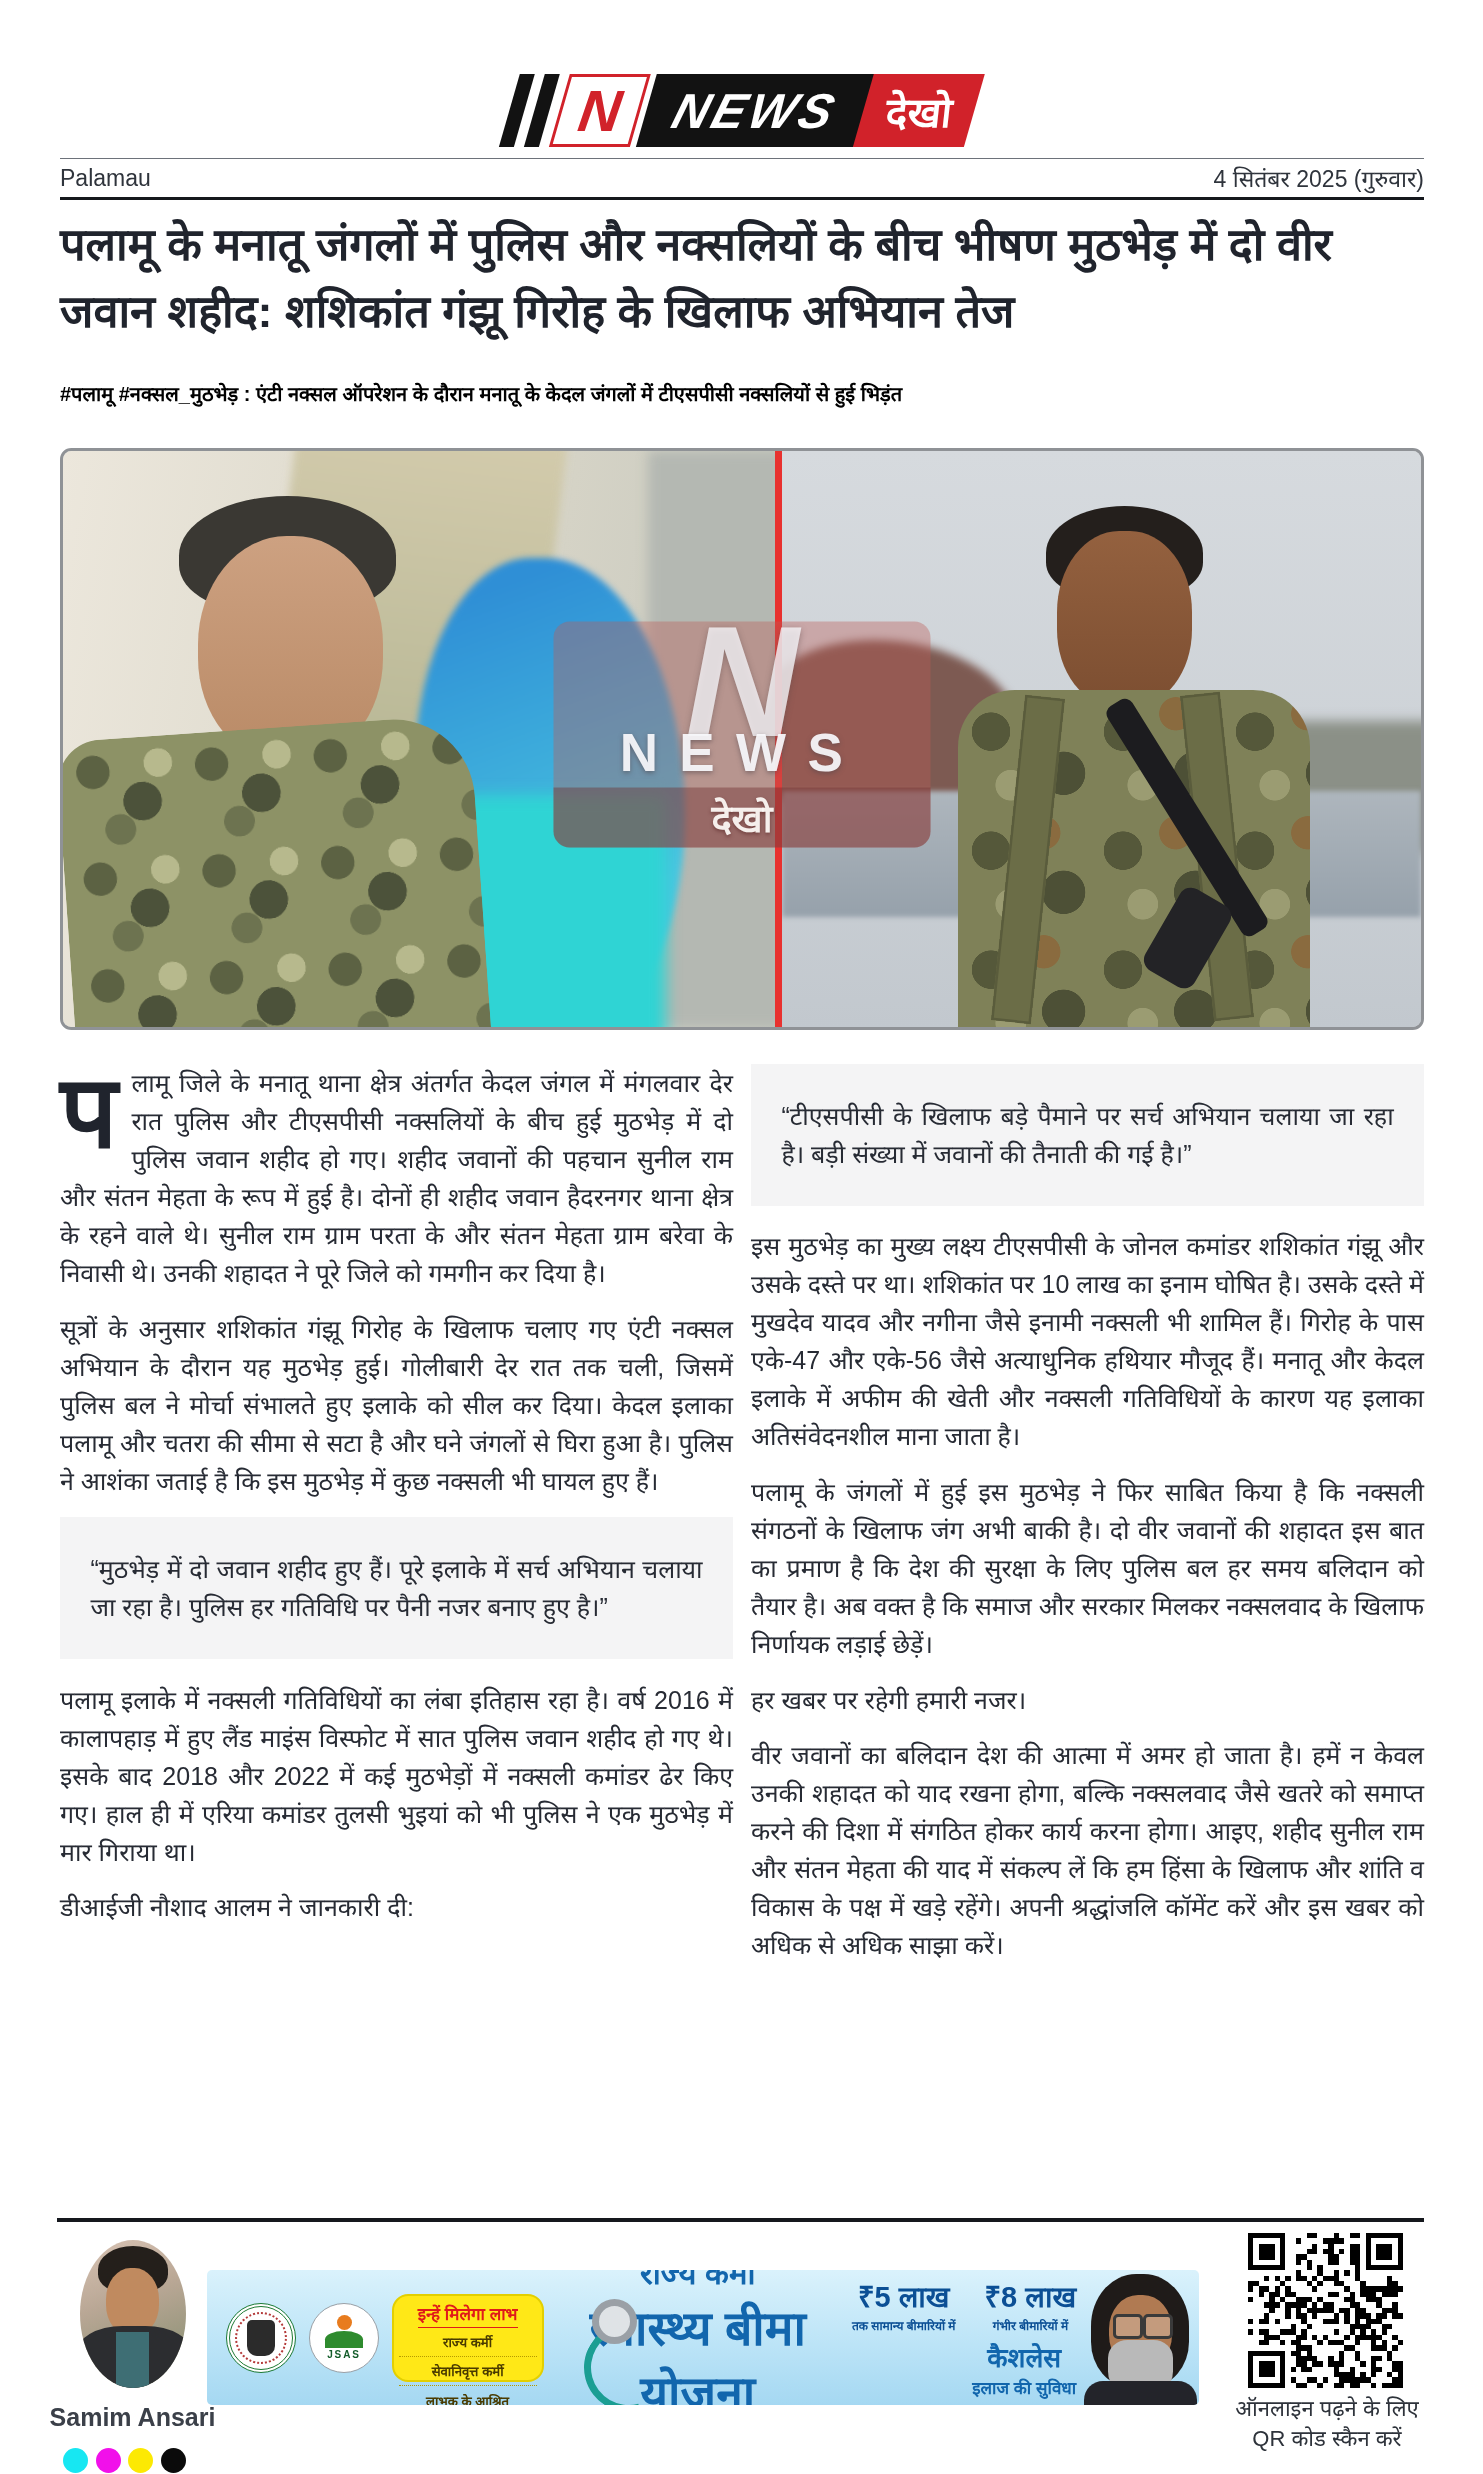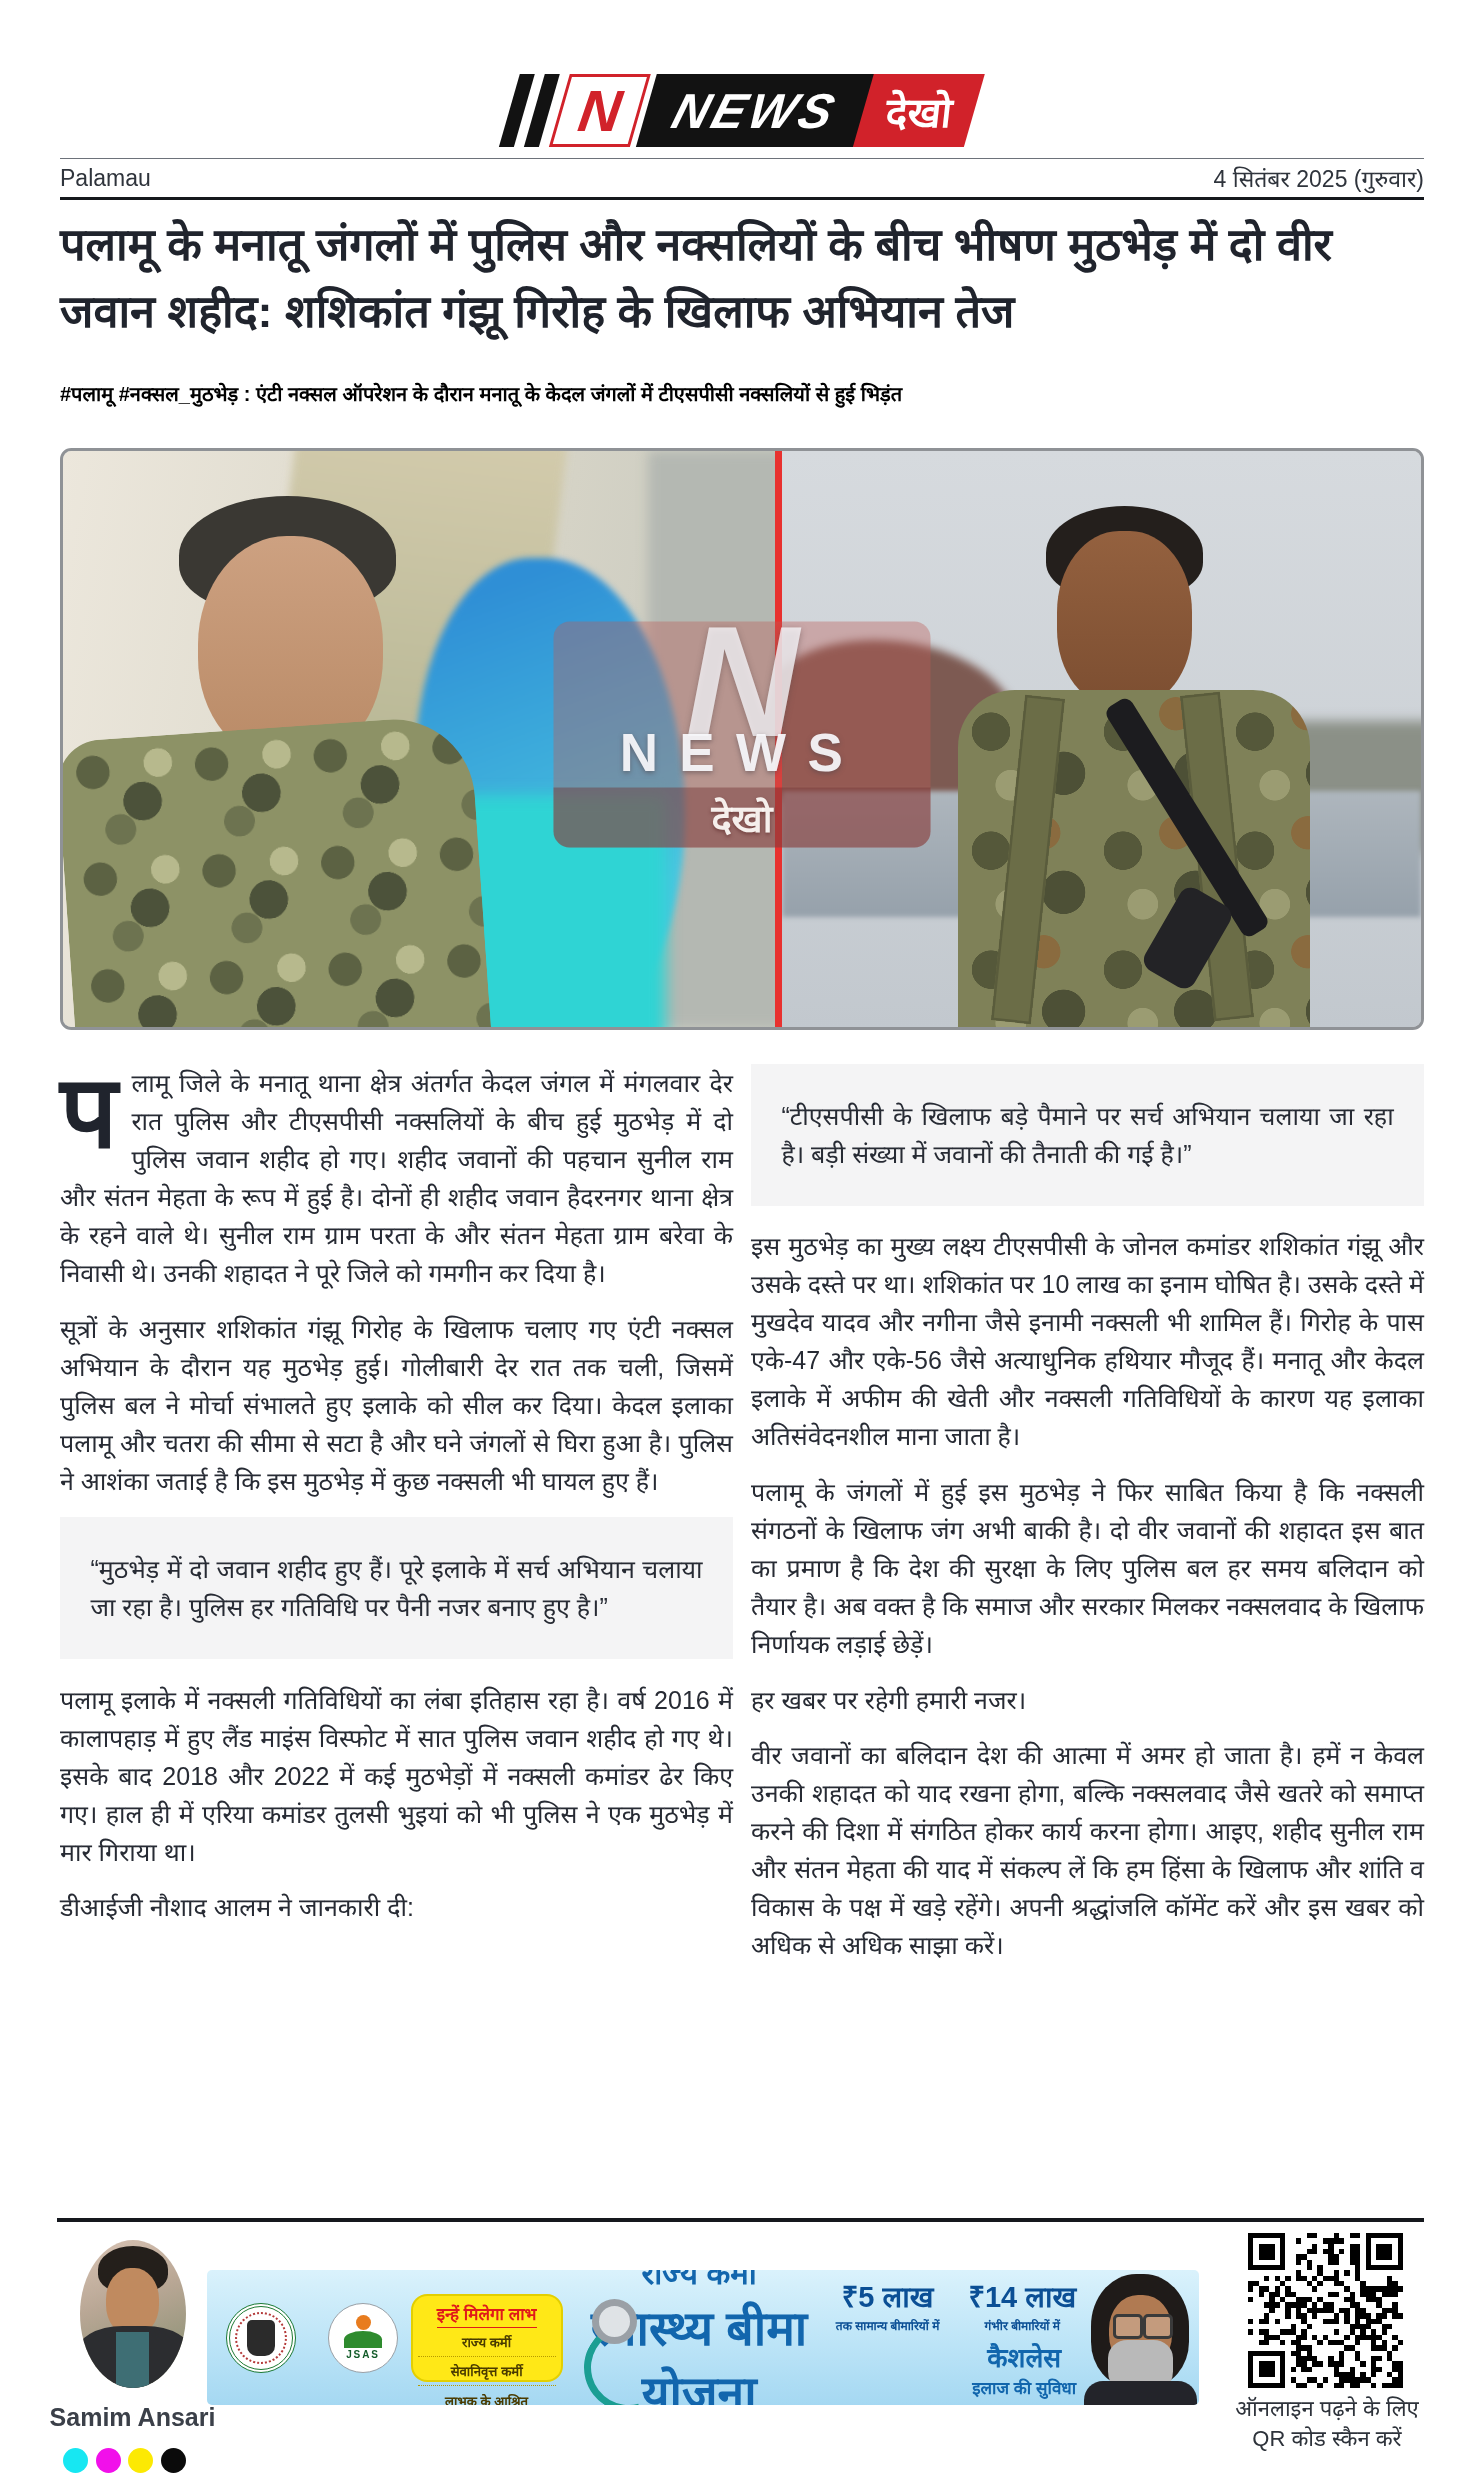--- a/index.html
+++ b/index.html
@@ -80,21 +80,21 @@
   
   .rule-footer{position:absolute;left:57px;right:60px;top:2218px;height:3.8px;background:#15181d;}
   .avatar{position:absolute;left:80px;top:2240px;width:106px;height:148px;border-radius:50%;overflow:hidden;background:linear-gradient(160deg,#d8c3b4 0%,#b9a795 40%,#7e8a6b 100%);}
   .av-hair{position:absolute;left:17.6px;top:6.3px;width:70px;height:47px;background:#241f1b;border-radius:50% 50% 40% 40%;}
   .av-face{position:absolute;left:26.4px;top:28px;width:53px;height:68px;background:#c08a5f;border-radius:46%;}
   .av-jacket{position:absolute;left:-3.8px;top:86px;width:116px;height:69px;background:#2c2d30;border-radius:40% 40% 0 0;}
   .av-shirt{position:absolute;left:36px;top:92px;width:33px;height:57px;background:#3e6e74;}
   .author{position:absolute;left:44px;top:2403px;width:177px;text-align:center;font-size:25px;font-weight:700;color:#3b4049;}
 
   .ad{position:absolute;left:207px;top:2270px;width:992px;height:135px;background:linear-gradient(180deg,#daf2fc 0%,#bce4f7 55%,#a5d8f2 100%);border-radius:5px;overflow:hidden;display:flex;align-items:center;}
-  .ad-logos{display:flex;gap:32px;margin-left:19px;flex:0 0 auto;}
+  .ad-logos{display:flex;gap:13px;margin-left:19px;flex:0 0 auto;}
   .seal{width:70px;height:70px;border-radius:50%;background:#fff;border:4.4px double #1d7a34;box-sizing:border-box;position:relative;}
   .seal-core{position:absolute;left:50%;top:50%;transform:translate(-50%,-50%);width:28px;height:36px;background:#2b2b2b;border-radius:5px 5px 10px 10px;}
   .seal-ring{position:absolute;inset:5px;border:2.5px dotted #b43a3a;border-radius:50%;}
   .jsas{width:70px;height:70px;border-radius:50%;background:#fff;border:1.9px solid #9aa0a6;box-sizing:border-box;display:flex;flex-direction:column;align-items:center;justify-content:center;gap:1.3px;}
   .jsas-head{width:15px;height:15px;border-radius:50%;background:#e87c1e;}
   .jsas-leaves{width:38px;height:16.3px;background:#2e8b2e;border-radius:50% 50% 0 0;}
   .jsas-txt{font-size:10px;font-weight:700;color:#135c2a;letter-spacing:1.9px;}
   .badge{flex:0 0 auto;width:152px;height:88px;background:#ffe817;border:2.5px solid #e3cf00;border-radius:16.3px;margin-left:12.6px;padding:6.3px 5px;box-sizing:border-box;text-align:center;}
   .badge-title{display:inline-block;color:#e01a1a;font-weight:800;font-size:17px;border-bottom:1.9px solid #e01a1a;padding-bottom:1.9px;}
   .badge-item{font-size:13.2px;font-weight:700;color:#4a3b00;margin-top:5.7px;border-bottom:1.3px dotted #b59a00;padding-bottom:4.4px;}
@@ -242,21 +242,21 @@
       <div class="t1">राज्य कर्मी</div>
       <div class="t2">स्वास्थ्य बीमा योजना</div>
     </div>
     <div class="amounts">
       <div class="amrow">
         <div class="am">
           <div class="v">₹5 लाख</div>
           <div class="s">तक सामान्य बीमारियों में</div>
         </div>
         <div class="am">
-          <div class="v">₹14 लाख</div>
+          <div class="v">₹8 लाख</div>
           <div class="s">गंभीर बीमारियों में</div>
         </div>
       </div>
       <div class="cash">
         <div class="v">कैशलेस</div>
         <div class="s">इलाज की सुविधा</div>
       </div>
     </div>
     <div class="ad-man">
       <div class="man-hair"></div>

